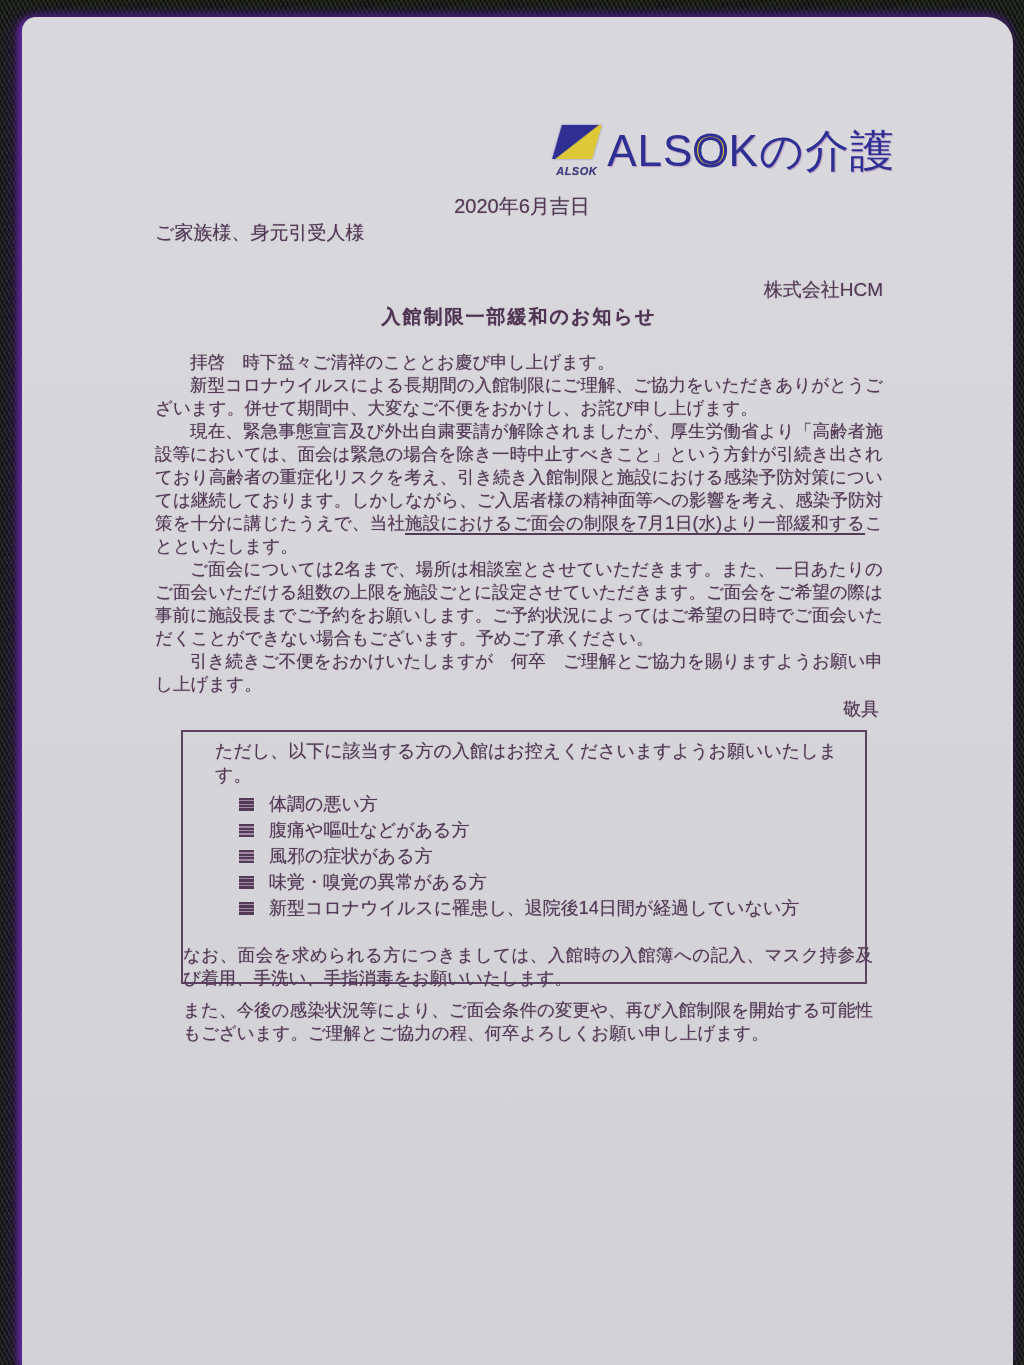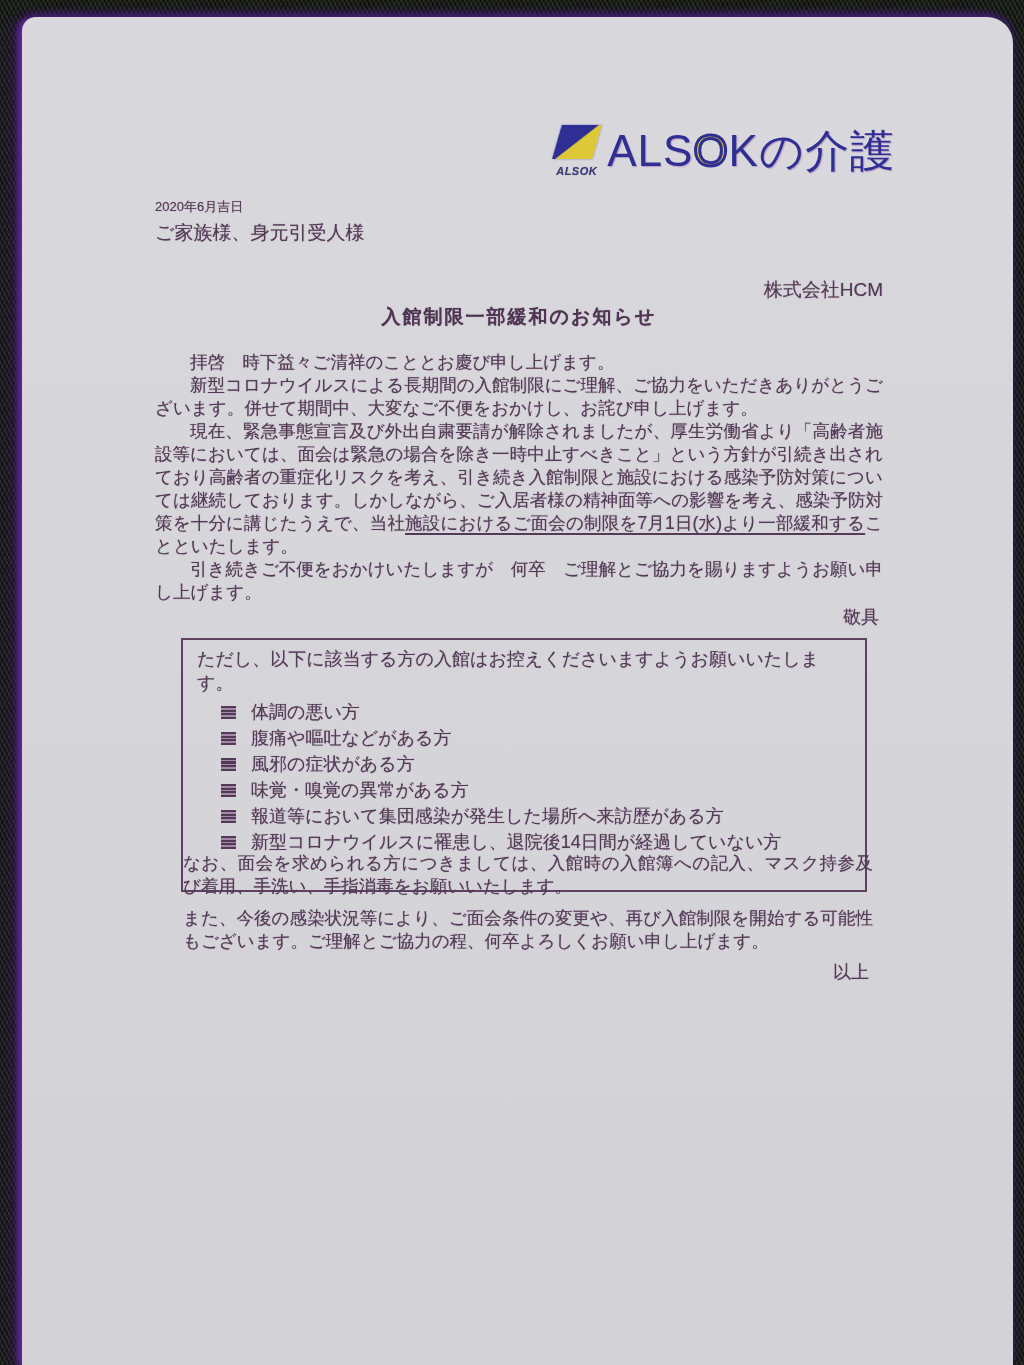--- a/index.html
+++ b/index.html
@@ -35,34 +35,34 @@
   .logo-mark-wrap{display:flex; flex-direction:column; align-items:center; }
   .logo-mark{width:40px; height:34px; transform:skewX(-16deg);
     background:linear-gradient(135deg,#2e2e93 48.5%, #ddc937 51.5%);
     box-shadow:0 0 2px rgba(46,46,147,.6);}
   .logo-mark-label{font-size:11px; font-weight:bold; font-style:italic;
     color:#3a3a7e; letter-spacing:.5px; margin-top:1px;}
   .brand{font-size:44px; line-height:52px; font-weight:normal; color:#2e2e93;
     letter-spacing:1px; text-shadow:1px 1px 1px rgba(120,40,150,.35);}
   .brand-o{color:#d9c435; -webkit-text-stroke:3px #2e2e93;}
   
-  .date{text-align:left; font-size:13px; margin:8px -6px 0 0;}
+  .date{text-align:center; font-size:20px; margin:8px -6px 0 0;}
   .addressee{font-size:19px; margin-top:3px;}
   .company{text-align:right; font-size:19px; margin-top:34px;}
   .title{text-align:center; font-size:19px; font-weight:bold; letter-spacing:2px;
     margin-top:4px; color:#4e3452;}
   
   .bp{margin:0; text-indent:2em;}
   .first{margin-top:23px;}
   .ul-span{text-decoration:underline; text-decoration-thickness:1.5px; text-underline-offset:4px;}
   .keigu{text-align:right; margin:2px 4px 0 0; font-size:18px;}
   
   .notice-box{
     margin:9px 16px 0 26px; height:254px; box-sizing:border-box;
-    border:2px solid #5c4260; padding:7px 10px 0 14px;
+    border:2px solid #5c4260; padding:7px 10px 0 32px;
     overflow:visible; font-size:18px;
   }
   .notice-lead{margin:0; line-height:24px; text-align:left;}
   .notice-list{list-style:none; margin:4px 0 0 0; padding:0;}
   .notice-list li{line-height:26px; display:flex; align-items:center; text-align:left;}
   .bullet{flex:0 0 auto; width:15px; height:13px; margin:0 15px 0 24px;
     background:repeating-linear-gradient(180deg,#533a56 0 2.2px, #a08aa6 2.2px 3.5px);}
   
   .fp{margin:9px 10px 0 28px; text-indent:0;}
   .overlap{margin-top:-40px; position:relative;}
@@ -83,20 +83,21 @@
     </div>
 
     <div class="date">2020年6月吉日</div>
     <div class="addressee">ご家族様、身元引受人様</div>
     <div class="company">株式会社HCM</div>
     <div class="title">入館制限一部緩和のお知らせ</div>
 
     <p class="bp first">拝啓　時下益々ご清祥のこととお慶び申し上げます。</p>
     <p class="bp">新型コロナウイルスによる長期間の入館制限にご理解、ご協力をいただきありがとうございます。併せて期間中、大変なご不便をおかけし、お詫び申し上げます。</p>
     <p class="bp"><span>現在、緊急事態宣言及び外出自粛要請が解除されましたが、厚生労働省より「高齢者施設等においては、面会は緊急の場合を除き一時中止すべきこと」という方針が引続き出されており高齢者の重症化リスクを考え、引き続き入館制限と施設における感染予防対策については継続しております。しかしながら、ご入居者様の精神面等への影響を考え、感染予防対策を十分に講じたうえで、当社</span><span class="ul-span">施設におけるご面会の制限を7月1日(水)より一部緩和する</span><span>ことといたします。</span></p>
+    <p class="bp">ご面会については2名まで、場所は相談室とさせていただきます。また、一日あたりのご面会いただける組数の上限を施設ごとに設定させていただきます。ご面会をご希望の際は事前に施設長までご予約をお願いします。ご予約状況によってはご希望の日時でご面会いただくことができない場合もございます。予めご了承ください。</p>
     <p class="bp">引き続きご不便をおかけいたしますが　何卒　ご理解とご協力を賜りますようお願い申し上げます。</p>
     <div class="keigu">敬具</div>
 
     <div class="notice-box">
       <p class="notice-lead">ただし、以下に該当する方の入館はお控えくださいますようお願いいたします。</p>
       <ul class="notice-list">
 
 
           <li>
             <span class="bullet"></span>
@@ -111,30 +112,25 @@
           <li>
             <span class="bullet"></span>
             <span>風邪の症状がある方</span>
           </li>
 
           <li>
             <span class="bullet"></span>
             <span>味覚・嗅覚の異常がある方</span>
           </li>
 
-          <li>
-            <span class="bullet"></span>
-            <span>報道等において集団感染が発生した場所へ来訪歴がある方</span>
-          </li>
 
           <li>
             <span class="bullet"></span>
             <span>新型コロナウイルスに罹患し、退院後14日間が経過していない方</span>
           </li>
         </ul>
     </div>
 
     <p class="fp overlap">なお、面会を求められる方につきましては、入館時の入館簿への記入、マスク持参及び着用、手洗い、手指消毒をお願いいたします。</p>
     <p class="fp">また、今後の感染状況等により、ご面会条件の変更や、再び入館制限を開始する可能性もございます。ご理解とご協力の程、何卒よろしくお願い申し上げます。</p>
-    <div class="ijou">以上</div>
 
   </div>
 </div>
 
 </body></html>

